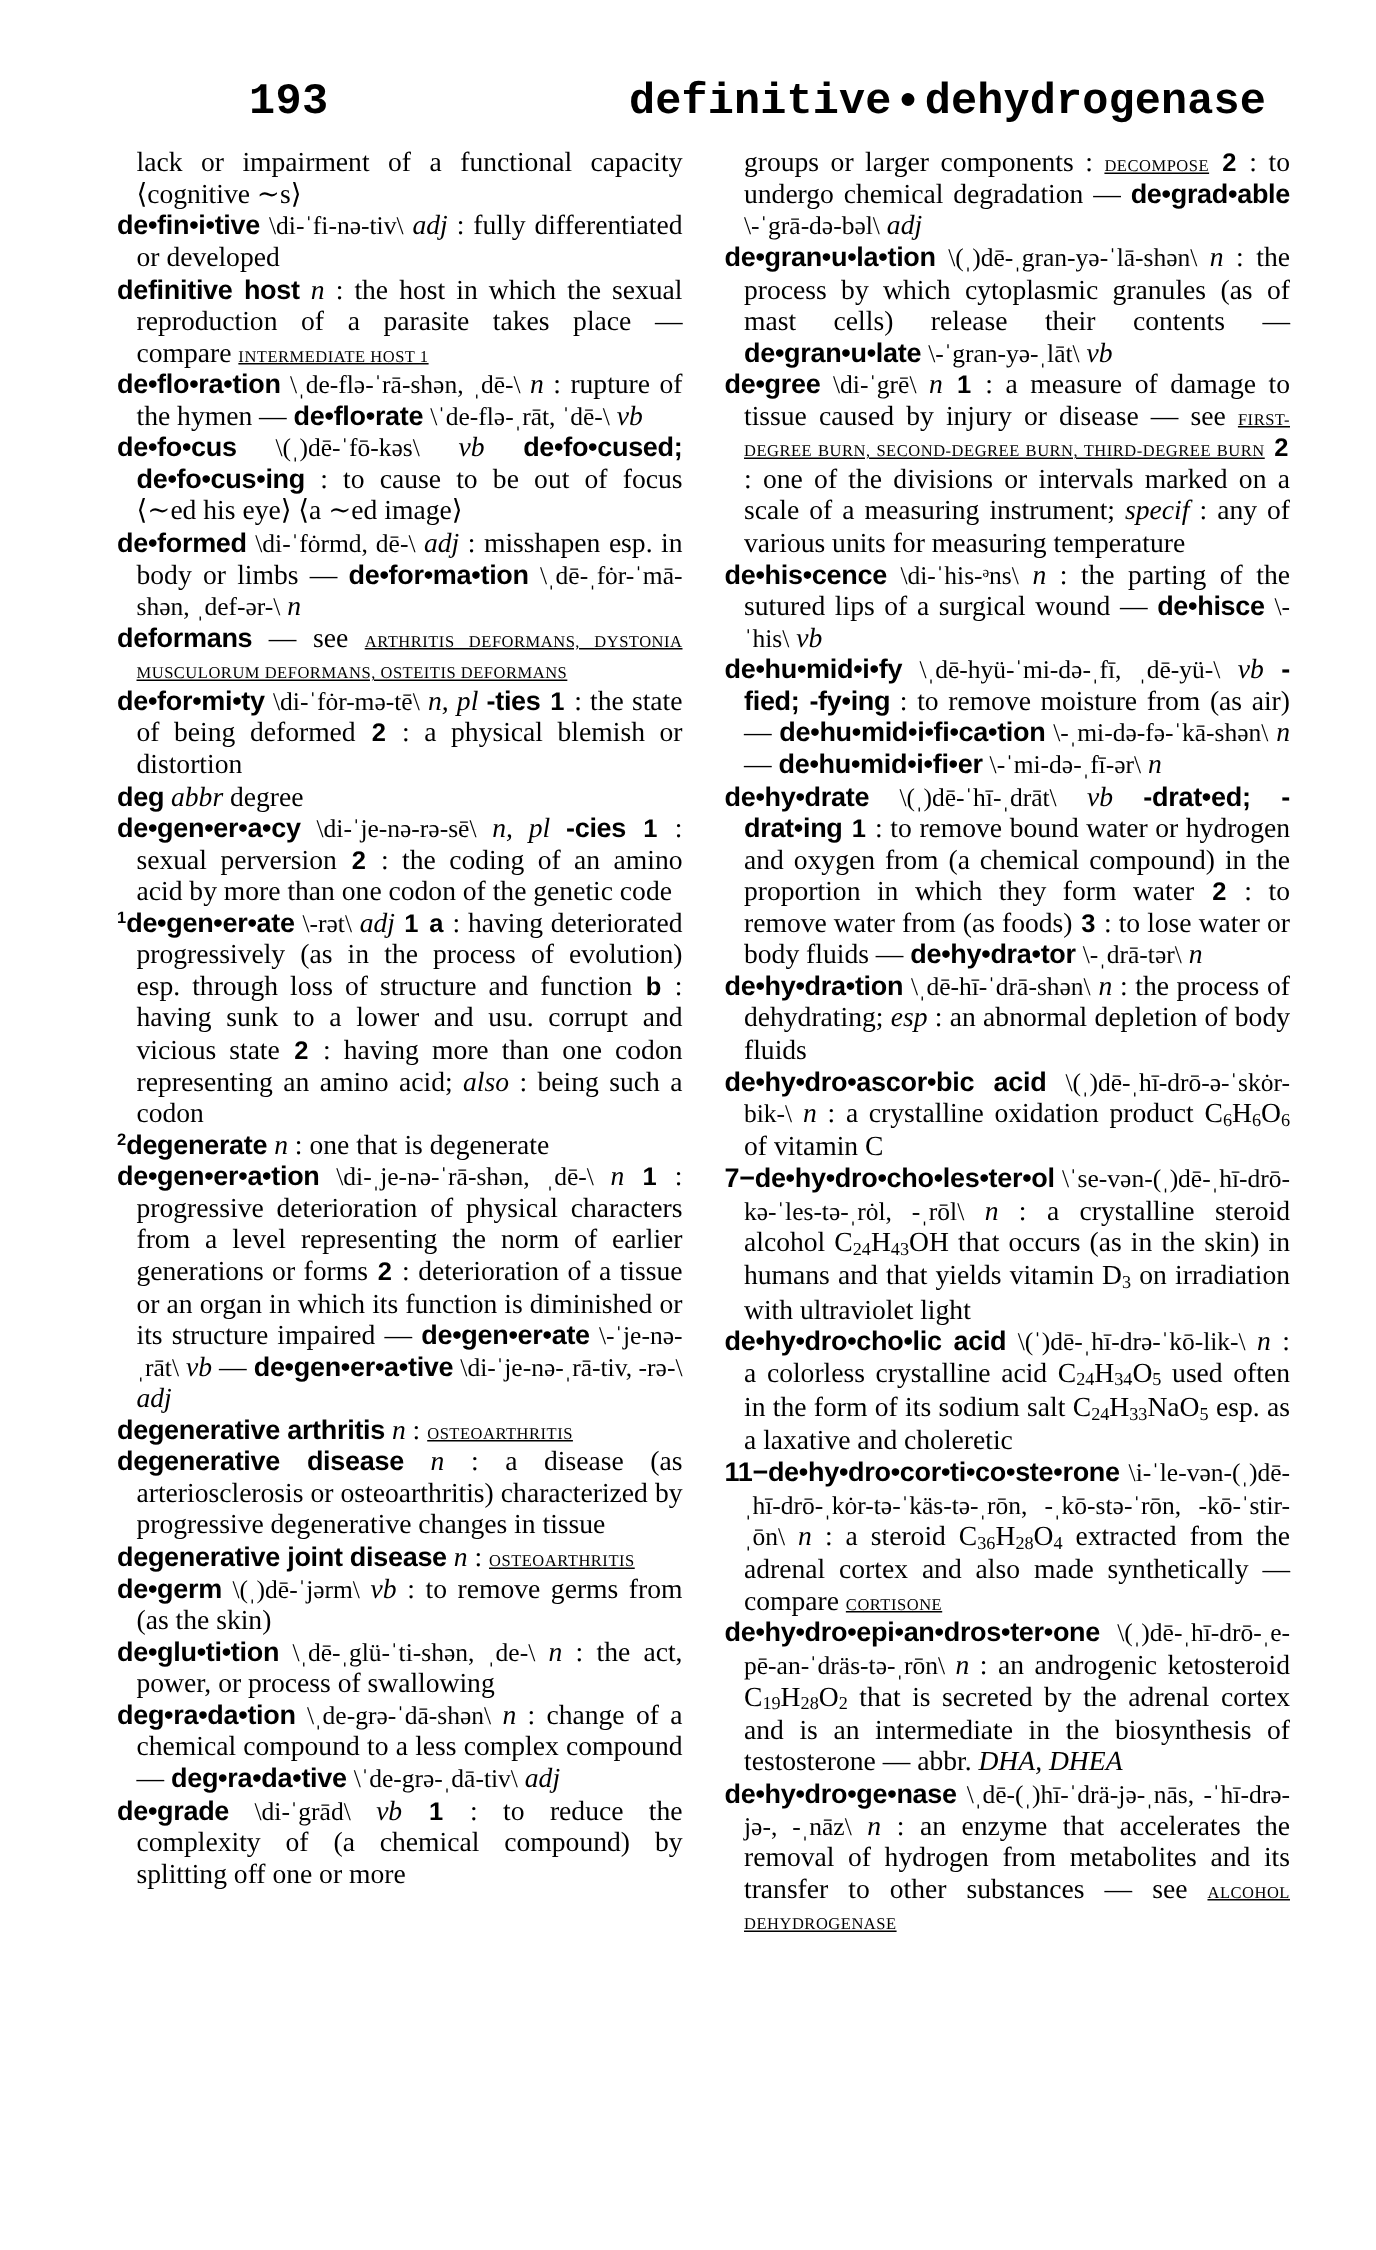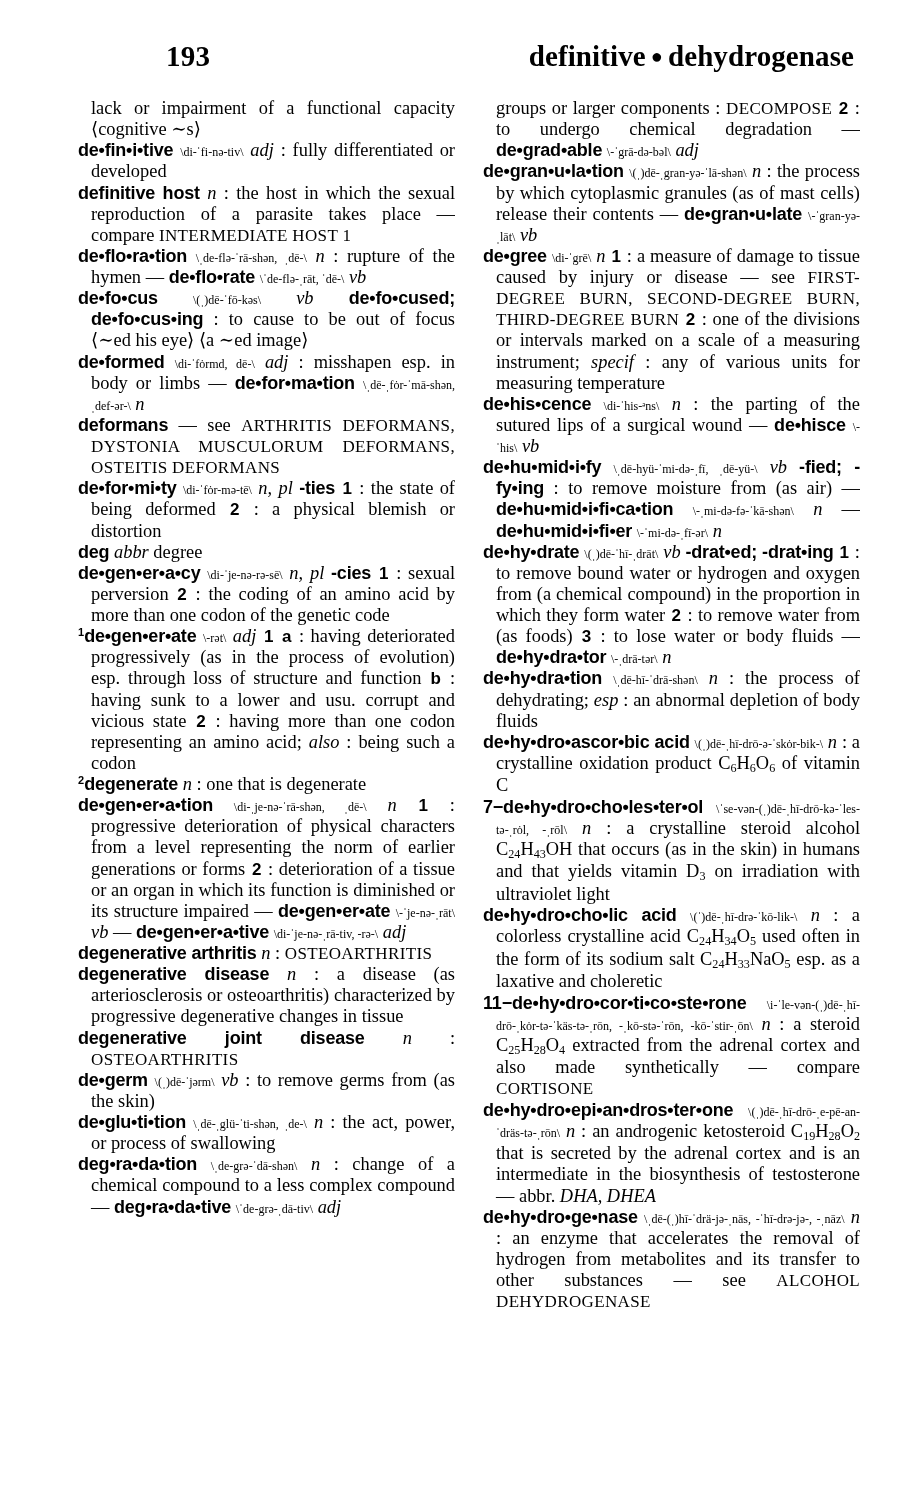--- a/index.html
+++ b/index.html
@@ -18,25 +18,25 @@
     position: relative;
     width: 917px;
     height: 1500px;
     box-sizing: border-box;
     padding: 40px 57px 0 78px;
   }
 
   
   .runhead {
     display: flex;
-    align-items: flex-start;
+    align-items: flex-end;
     justify-content: space-between;
-    font-family: Liberation Serif, serif;
-    font-weight: bold;
-    margin: 0 2px 14px 0;
+    font-family: Liberation Mono, monospace;
+    font-weight: bold;
+    margin: 0 12px 14px 0;
     height: 44px;
   }
   .folio {
     font-size: 29px;
     letter-spacing: 0.3px;
     margin-left: 88px;
   }
   .guidewords {
     font-size: 29px;
     letter-spacing: 0.1px;
@@ -89,24 +89,25 @@
     font-family: "Liberation Sans", "DejaVu Sans", sans-serif;
     font-weight: bold;
     font-size: 17px;
     padding: 0 1px;
   }
   .fl, .it {                       
     font-style: italic;
     margin-top: 25px;
   }
   .sc {                            
-    font-size: 17px;
+    font-size: 11px;
     letter-spacing: 0.35px;
-  }
-  .pr { font-size: 12px; }       
+    text-decoration: underline;
+  }
+  .pr { font-size: 17px; }       
   .hom {                           
     font-family: "Liberation Sans", "DejaVu Sans", sans-serif;
     font-weight: bold;
     font-size: 11px;
     vertical-align: 0.52em;
     letter-spacing: 0;
   }
   sub { font-size: 0.66em; vertical-align: -0.22em; }
   .dash { letter-spacing: 0; }
 </style>
@@ -156,20 +157,21 @@
       <p class="entry"><span class="hw">degenerative disease</span> <span class="fl">n</span><span> : a disease (as arteriosclerosis or osteoarthritis) characterized by progressive degenerative changes in tissue</span></p>
 
       <p class="entry"><span class="hw">degenerative joint disease</span> <span class="fl">n</span><span> : </span><span class="sc">OSTEOARTHRITIS</span></p>
 
       <p class="entry"><span class="hw">de•germ</span> <span class="pr">\(ˌ)dē-ˈjərm\</span> <span class="fl">vb</span><span> : to remove germs from (as the skin)</span></p>
 
       <p class="entry"><span class="hw">de•glu•ti•tion</span> <span class="pr">\ˌdē-ˌglü-ˈti-shən, ˌde-\</span> <span class="fl">n</span><span> : the act, power, or process of swallowing</span></p>
 
       <p class="entry"><span class="hw">deg•ra•da•tion</span> <span class="pr">\ˌde-grə-ˈdā-shən\</span> <span class="fl">n</span><span> : change of a chemical compound to a less complex compound — </span><span class="run">deg•ra•da•tive</span> <span class="pr">\ˈde-grə-ˌdā-tiv\</span> <span class="fl">adj</span></p>
 
+      <p class="entry"><span class="hw">de•grade</span> <span class="pr">\di-ˈgrād\</span> <span class="fl">vb</span> <span class="sn">1</span><span> : to reduce the complexity of (a chemical compound) by splitting off one or more</span></p>
 
     </div>
 
     <div class="col right">
 
       <p class="entry cont"><span>groups or larger components : </span><span class="sc">DECOMPOSE</span> <span class="sn">2</span><span> : to undergo chemical degradation — </span><span class="run">de•grad•able</span> <span class="pr">\-ˈgrā-də-bəl\</span> <span class="fl">adj</span></p>
 
       <p class="entry"><span class="hw">de•gran•u•la•tion</span> <span class="pr">\(ˌ)dē-ˌgran-yə-ˈlā-shən\</span> <span class="fl">n</span><span> : the process by which cytoplasmic granules (as of mast cells) release their contents — </span><span class="run">de•gran•u•late</span> <span class="pr">\-ˈgran-yə-ˌlāt\</span> <span class="fl">vb</span></p>
 
       <p class="entry"><span class="hw">de•gree</span> <span class="pr">\di-ˈgrē\</span> <span class="fl">n</span> <span class="sn">1</span><span> : a measure of damage to tissue caused by injury or disease — see </span><span class="sc">FIRST-DEGREE BURN, SECOND-DEGREE BURN, THIRD-DEGREE BURN</span> <span class="sn">2</span><span> : one of the divisions or intervals marked on a scale of a measuring instrument; </span><span class="it">specif</span><span> : any of various units for measuring temperature</span></p>
@@ -182,21 +184,21 @@
 
       <p class="entry"><span class="hw">de•hy•dra•tion</span> <span class="pr">\ˌdē-hī-ˈdrā-shən\</span> <span class="fl">n</span><span> : the process of dehydrating; </span><span class="it">esp</span><span> : an abnormal depletion of body fluids</span></p>
 
       <p class="entry"><span class="hw">de•hy•dro•ascor•bic acid</span> <span class="pr">\(ˌ)dē-ˌhī-drō-ə-ˈskȯr-bik-\</span> <span class="fl">n</span><span> : a crystalline oxidation product C<sub>6</sub>H<sub>6</sub>O<sub>6</sub> of vitamin C</span></p>
 
       <p class="entry"><span class="hw">7−de•hy•dro•cho•les•ter•ol</span> <span class="pr">\ˈse-vən-(ˌ)dē-ˌhī-drō-kə-ˈles-tə-ˌrȯl, -ˌrōl\</span> <span class="fl">n</span><span> : a crystalline steroid alcohol C<sub>24</sub>H<sub>43</sub>OH that occurs (as in the skin) in humans and that yields vitamin D<sub>3</sub> on irradiation with ultraviolet light</span></p>
 
 
       <p class="entry"><span class="hw">de•hy•dro•cho•lic acid</span> <span class="pr">\(ˈ)dē-ˌhī-drə-ˈkō-lik-\</span> <span class="fl">n</span><span> : a colorless crystalline acid C<sub>24</sub>H<sub>34</sub>O<sub>5</sub> used often in the form of its sodium salt C<sub>24</sub>H<sub>33</sub>NaO<sub>5</sub> esp. as a laxative and choleretic</span></p>
 
-      <p class="entry"><span class="hw">11−de•hy•dro•cor•ti•co•ste•rone</span> <span class="pr">\i-ˈle-vən-(ˌ)dē-ˌhī-drō-ˌkȯr-tə-ˈkäs-tə-ˌrōn, -ˌkō-stə-ˈrōn, -kō-ˈstir-ˌōn\</span> <span class="fl">n</span><span> : a steroid C<sub>25</sub>H<sub>28</sub>O<sub>4</sub> extracted from the adrenal cortex and also made synthetically — compare </span><span class="sc">CORTISONE</span></p>
+      <p class="entry"><span class="hw">11−de•hy•dro•cor•ti•co•ste•rone</span> <span class="pr">\i-ˈle-vən-(ˌ)dē-ˌhī-drō-ˌkȯr-tə-ˈkäs-tə-ˌrōn, -ˌkō-stə-ˈrōn, -kō-ˈstir-ˌōn\</span> <span class="fl">n</span><span> : a steroid C<sub>36</sub>H<sub>28</sub>O<sub>4</sub> extracted from the adrenal cortex and also made synthetically — compare </span><span class="sc">CORTISONE</span></p>
 
       <p class="entry"><span class="hw">de•hy•dro•epi•an•dros•ter•one</span> <span class="pr">\(ˌ)dē-ˌhī-drō-ˌe-pē-an-ˈdräs-tə-ˌrōn\</span> <span class="fl">n</span><span> : an androgenic ketosteroid C<sub>19</sub>H<sub>28</sub>O<sub>2</sub> that is secreted by the adrenal cortex and is an intermediate in the biosynthesis of testosterone — abbr. </span><span class="it">DHA, DHEA</span></p>
 
       <p class="entry"><span class="hw">de•hy•dro•ge•nase</span> <span class="pr">\ˌdē-(ˌ)hī-ˈdrä-jə-ˌnās, -ˈhī-drə-jə-, -ˌnāz\</span> <span class="fl">n</span><span> : an enzyme that accelerates the removal of hydrogen from metabolites and its transfer to other substances — see </span><span class="sc">ALCOHOL DEHYDROGENASE</span></p>
 
     </div>
   </div>
 </div>
 
 </body></html>

